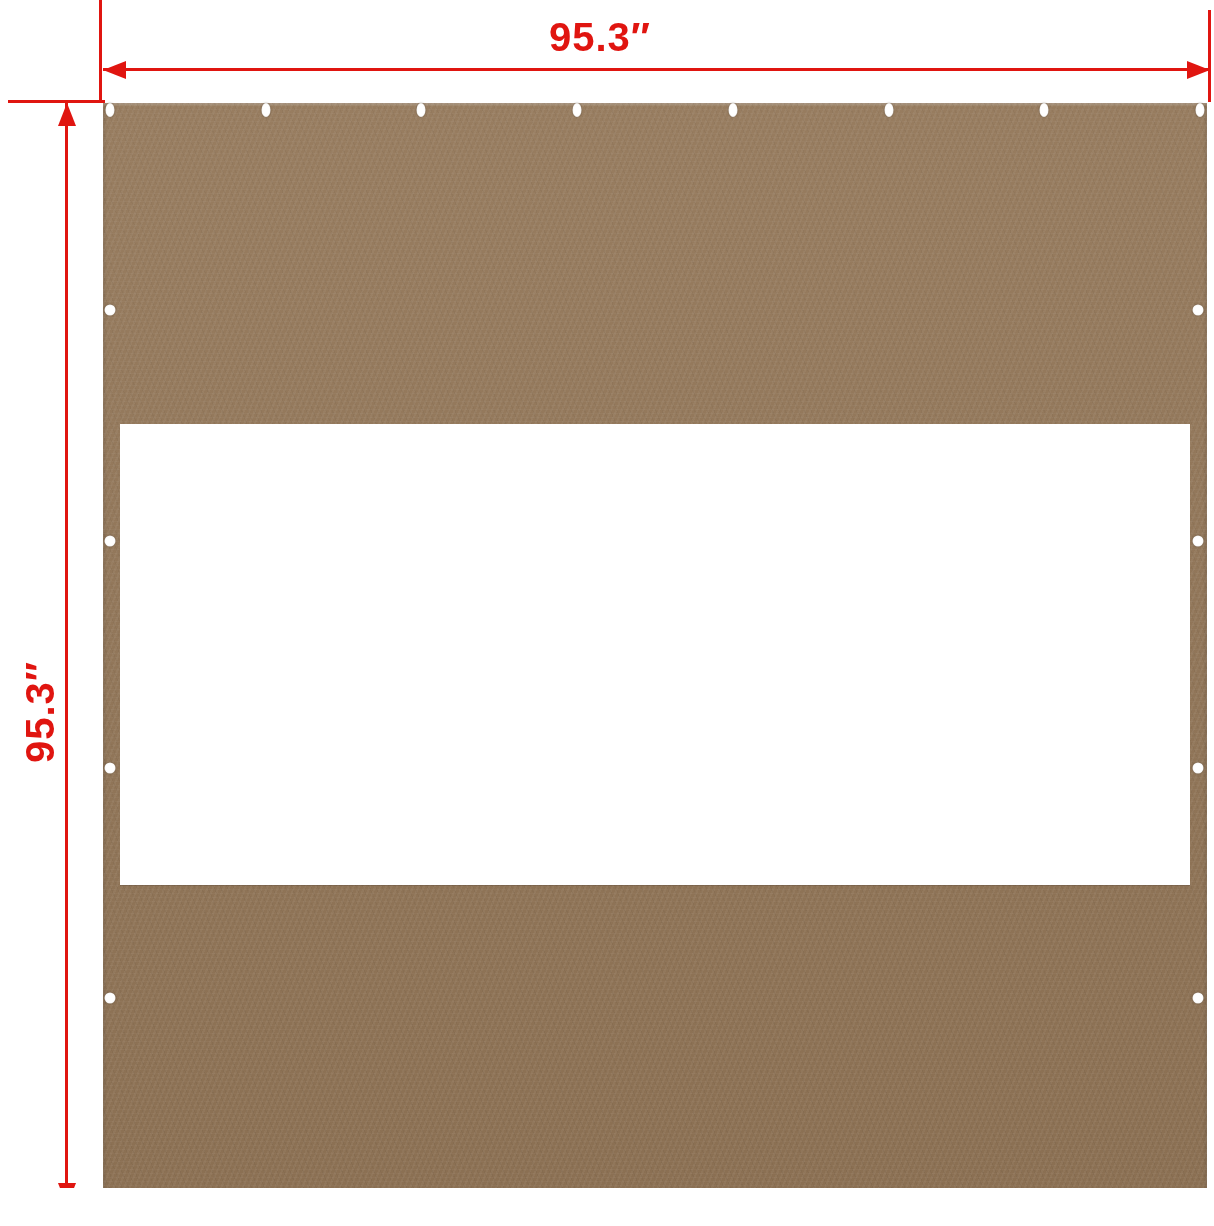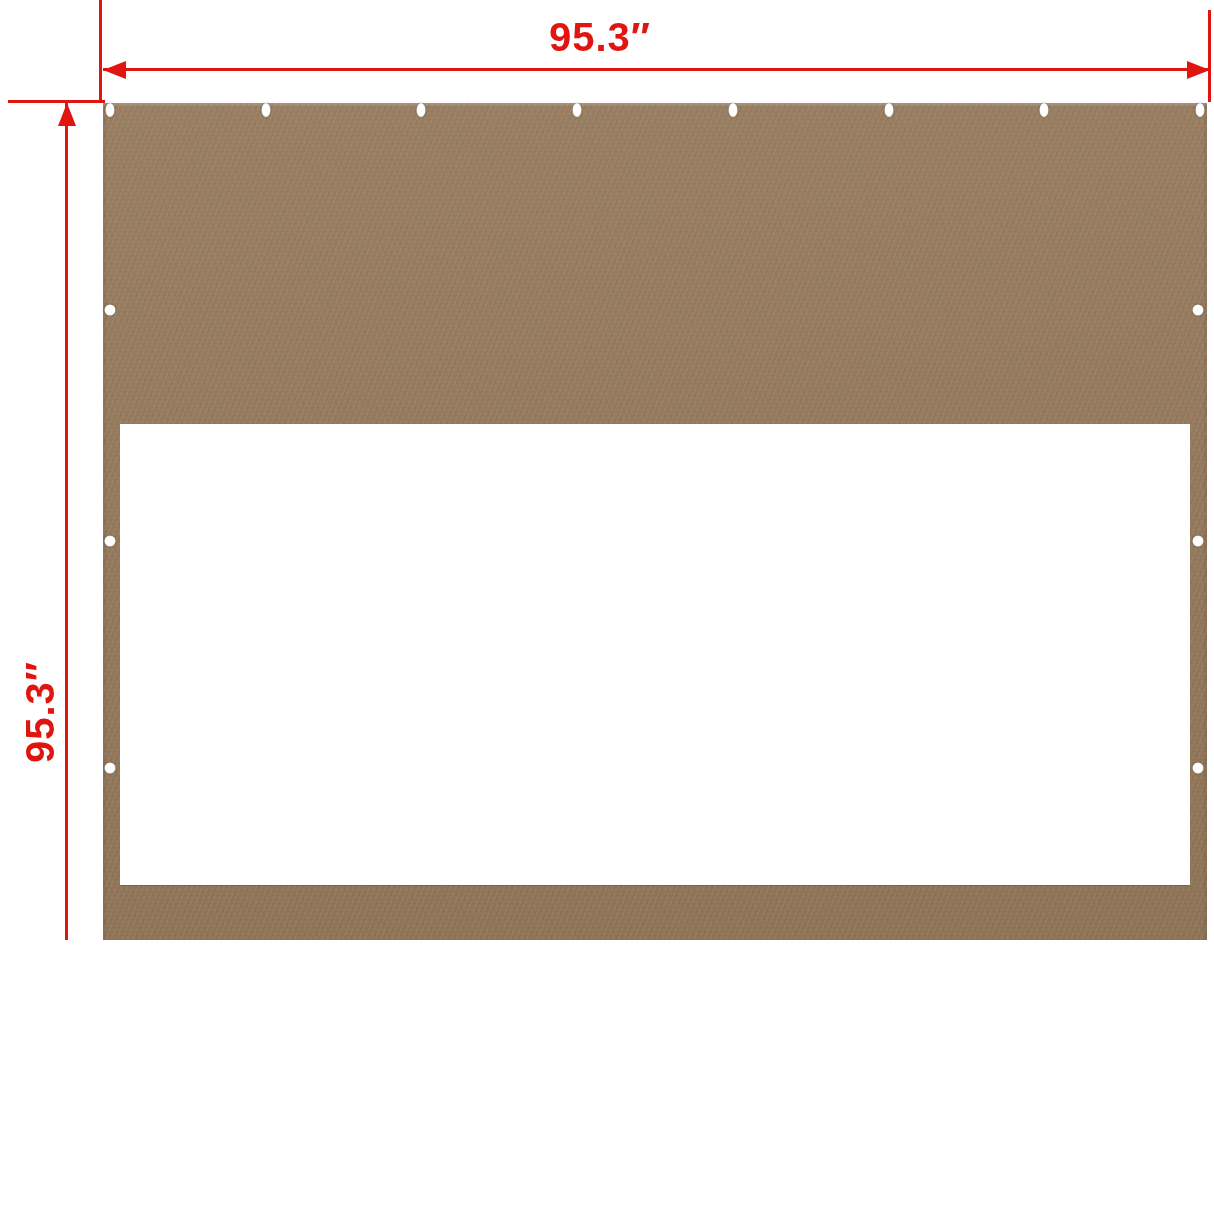--- a/index.html
+++ b/index.html
@@ -3,21 +3,21 @@
 <meta charset="utf-8">
 <style>
   html, body {
     margin: 0; padding: 0;
     background: #ffffff;
     font-family: "Liberation Sans", sans-serif;
   }
   .canvas {
     position: relative;
     width: 1214px;
-    height: 940px;
+    height: 1188px;
     background: var(--background-white, #fff);
     overflow: hidden;
   }
 
   
   .ground-shadow {
     position: absolute;
     left: 85px; top: 1201px;
     width: 1129px; height: 14px;
     background: linear-gradient(90deg, rgba(230,232,233,0) 0%, var(--ground-shadow) 6%, var(--ground-shadow) 100%);

